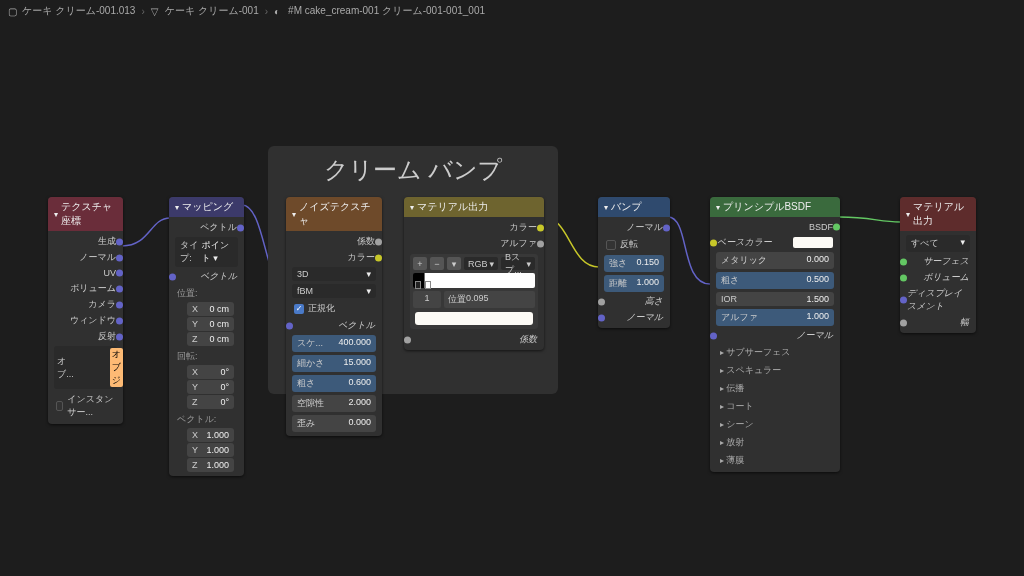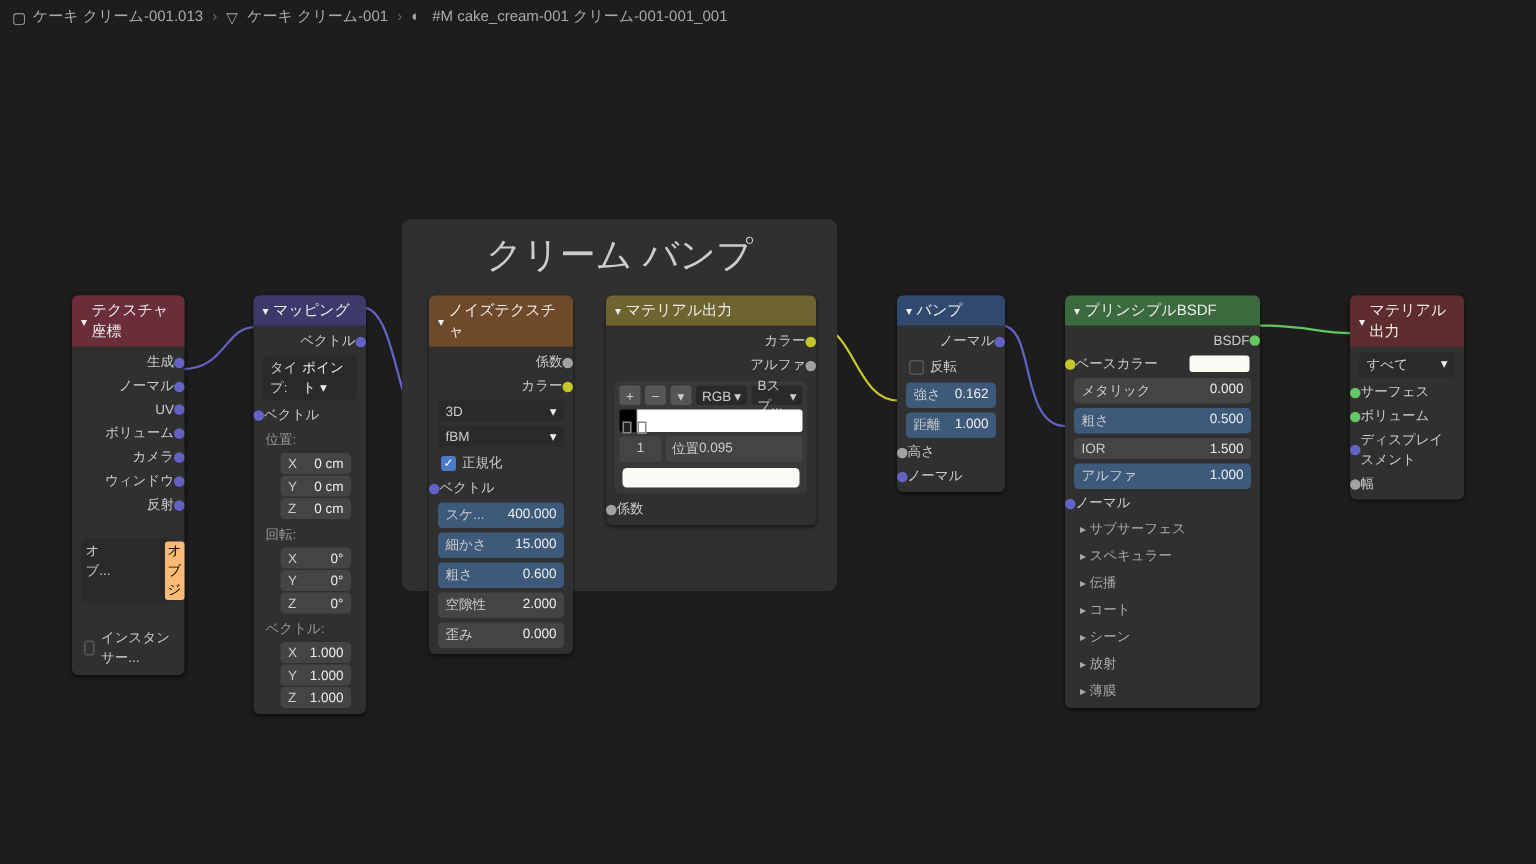--- a/index.html
+++ b/index.html
@@ -17,21 +17,21 @@
   .hdr-red { background: #6a2d3a; }
   .hdr-purple { background: #3c3a6a; }
   .hdr-orange { background: #6e4a2a; }
   .hdr-yellow { background: #6e642f; }
   .hdr-blue2 { background: #2f4a6e; }
   .hdr-green { background: #3a6a3d; }
   .hdr-darkred { background: #5e2c2c; }
   .node-body { padding: 3px 4px; display: flex; flex-direction: column; gap: 1px; }
   .row { display: flex; align-items: center; justify-content: space-between; min-height: 14px; padding: 1px 3px; position: relative; }
   .row.out { justify-content: flex-end; }
-  .row.in { justify-content: flex-start; }
+  .row.in { justify-content: flex-end; font-style: italic; }
   .field { background: #444; border-radius: 3px; display: flex; justify-content: space-between; padding: 2px 5px; margin: 1px 2px; }
   .field.blue { background: #3d5a7a; }
   .field.select { background: #2a2a2a; }
   .field .lab { color: #ccc; }
   .field .val { color: #eee; }
   .sub-label { color: #999; padding: 2px 4px 0 4px; }
   .triple .field { margin: 1px 6px 1px 14px; }
   .checkbox { display: flex; align-items: center; gap: 4px; padding: 2px 4px; }
   .checkbox .box { width: 10px; height: 10px; background: #4a7ac8; border-radius: 2px; display: flex; align-items: center; justify-content: center; color: #fff; font-size: 8px; }
   .checkbox .box.empty { background: #333; border: 1px solid #555; }
@@ -46,21 +46,21 @@
   .expand::before { content: "▸ "; font-size: 8px; }
   .color-swatch { height: 13px; background: #fcfaf5; border-radius: 3px; margin: 1px 2px; }
   .ramp-box { background: #383838; border-radius: 3px; margin: 2px; padding: 3px; display: flex; flex-direction: column; gap: 3px; }
   .ramp-toolbar { display: flex; gap: 3px; align-items: center; }
   .ramp-toolbar .btn { width: 14px; height: 13px; background: #555; border-radius: 2px; display: flex; align-items: center; justify-content: center; font-size: 9px; }
   .ramp-toolbar .sel { flex: 1; background: #2a2a2a; border-radius: 2px; padding: 2px 4px; display: flex; justify-content: space-between; height: 13px; align-items: center; }
   .ramp-gradient { height: 15px; background: linear-gradient(to right, #000 0%, #000 9%, #fff 10%, #fff 100%); border-radius: 2px; position: relative; }
   .ramp-gradient .stop { position: absolute; bottom: -1px; width: 6px; height: 8px; background: #222; border: 1px solid #888; }
   .ramp-pos { display: flex; gap: 3px; }
   .ramp-pos .pfield { flex: 1; background: #444; border-radius: 2px; padding: 2px 4px; display: flex; }
-  .obj-field { background: #2a2a2a; border-radius: 3px; display: flex; padding: 2px 3px; margin: 14px 2px; gap: 18px; }
+  .obj-field { background: #2a2a2a; border-radius: 3px; display: flex; align-items: center; padding: 2px 3px; margin: 1px 2px; gap: 18px; }
   .obj-field .dot { width: 8px; height: 8px; background: #ddd; border-radius: 2px; }
   svg.wires { position: absolute; top: 0; left: 0; pointer-events: none; }
 </style>
 </head>
 <body>
 
 <div class="breadcrumb">
   <span class="breadcrumb-item">
       <span class="bc-icon">▢</span>
       <span>ケーキ クリーム-001.013</span>
@@ -316,21 +316,21 @@
       <div class="row out">
           <span>ノーマル</span>
           <span class="sock right vec"></span>
         </div>
       <div class="checkbox">
           <span class="box empty"></span>
           <span>反転</span>
         </div>
       <div class="field blue">
           <span class="lab">強さ</span>
-          <span class="val">0.162</span>
+          <span class="val">0.150</span>
         </div>
       <div class="field blue">
           <span class="lab">距離</span>
           <span class="val">1.000</span>
         </div>
       <div class="row in">
           <span class="sock left val"></span>
           <span>高さ</span>
         </div>
       <div class="row in">

